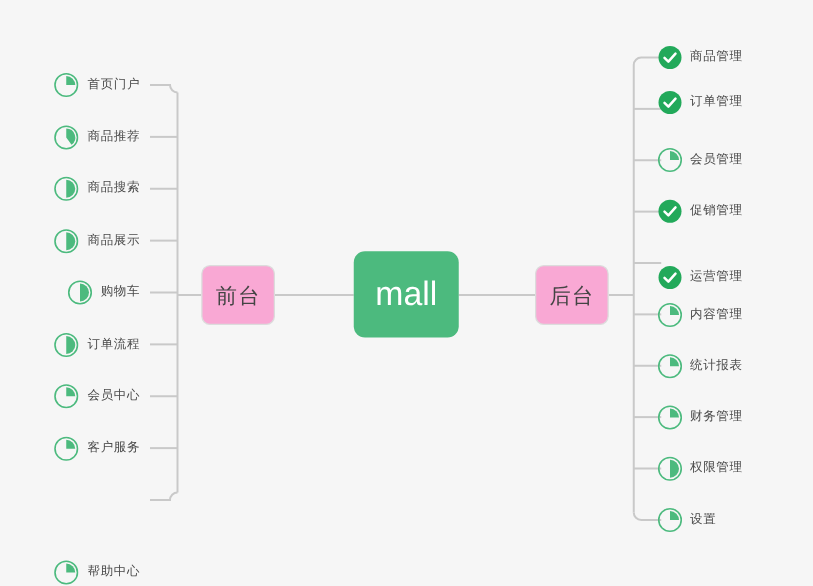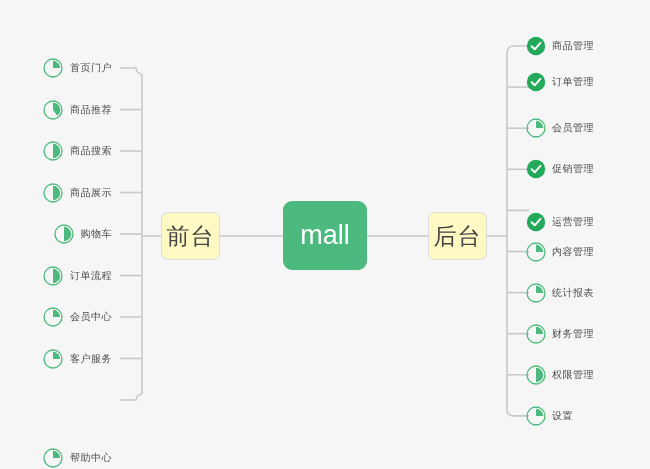--- a/index.html
+++ b/index.html
@@ -16,24 +16,24 @@
 
   
   .node{
     position:absolute;
     box-sizing:border-box;
     display:flex;align-items:center;justify-content:center;
     border-radius:7px;
     letter-spacing:1px;
   }
   .node.plain{
-    background:#fef9c3;
+    background:#f9a8d4;
     border:1px solid #dcdcdc;
     color:#444;
-    font-size:23px;
+    font-size:17px;
   }
   .node.root{
     background:#4cba7e;
     color:#ffffff;
     font-size:27px;
     border-radius:9px;
     letter-spacing:0px;
   }
   #node-front{left:161px;top:212px;width:59px;height:48px;}
   #node-back {left:428px;top:212px;width:59px;height:48px;}

